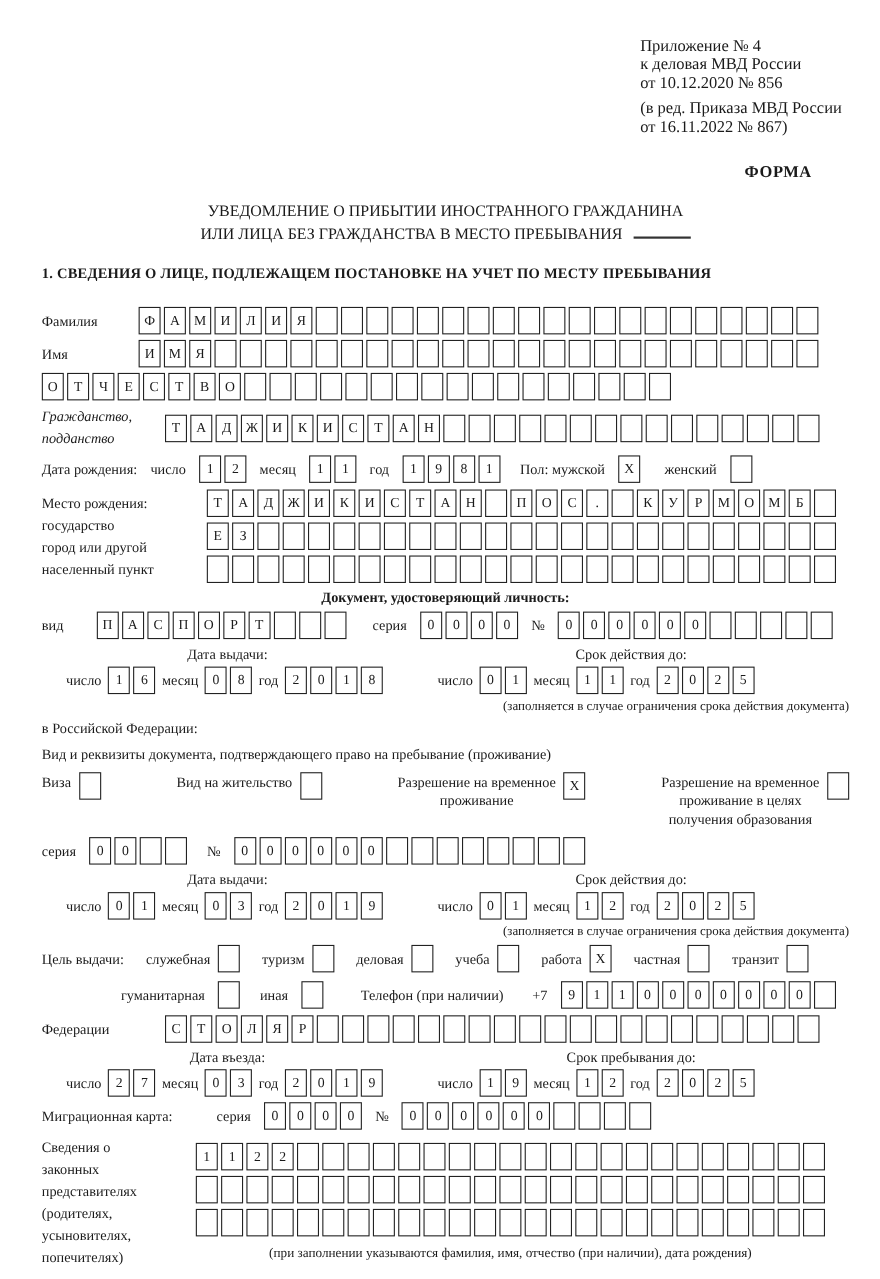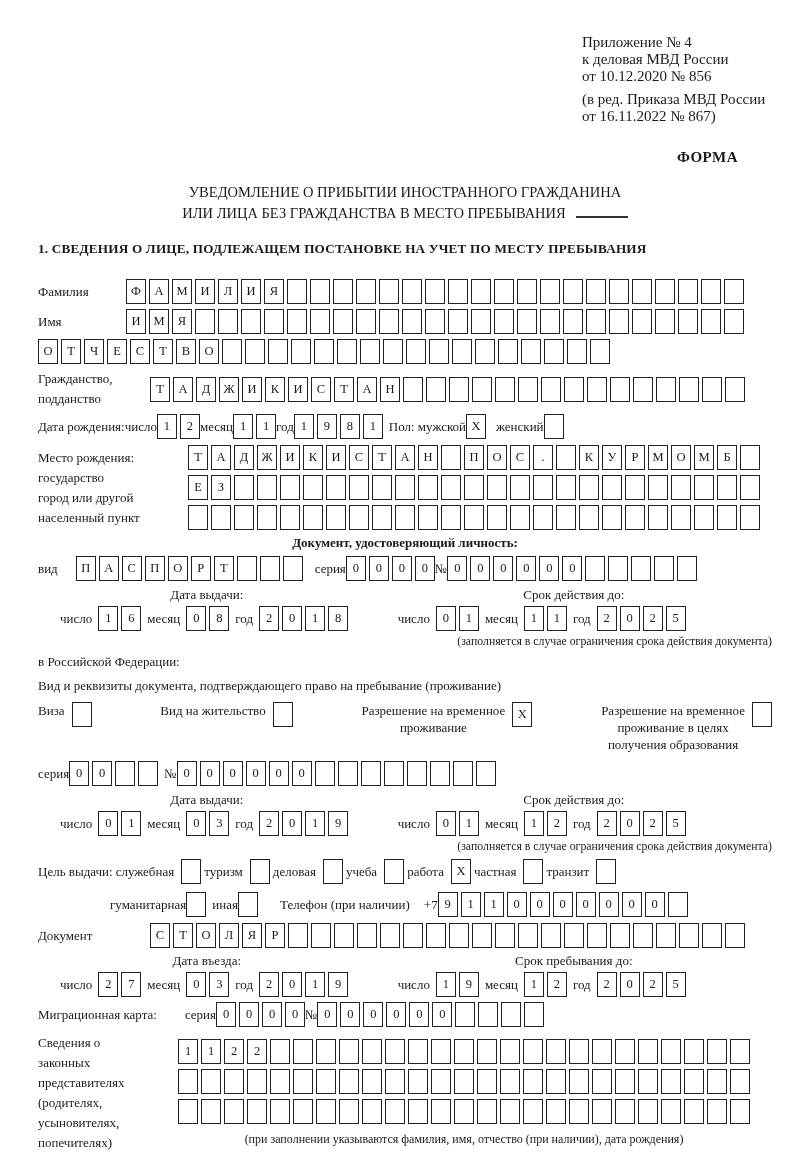--- a/index.html
+++ b/index.html
@@ -21,28 +21,28 @@
   .boxrow-label{flex:none;font-size:13px;line-height:20px;white-space:pre-line}
   .boxrow-lines{display:flex;flex-direction:column;gap:5px}
   .cells{display:inline-flex;gap:3px;flex:none}
   .cell{
     flex:none;width:20px;height:25px;border:1.5px solid #222;background:#fff;
     display:inline-flex;align-items:center;justify-content:center;
     font-size:12.5px;line-height:1;
   }
   .footnote{font-size:12px;text-align:center;margin-top:3px}
 
-  .inline-row{display:flex;align-items:center;gap:0;font-size:13px;margin-bottom:6px;flex-wrap:nowrap}
+  .inline-row{display:flex;align-items:center;gap:12px;font-size:13px;margin-bottom:6px;flex-wrap:nowrap}
   .itext{white-space:nowrap}
 
   .center-heading{text-align:center;font-weight:bold;font-size:13px;margin:1px 0 5px 0}
   .para{font-size:13px;margin-bottom:4px}
   .para-line{margin-bottom:8px}
 
-  .checks-row{display:flex;align-items:center;gap:3px;font-size:13px;margin-bottom:8px}
+  .checks-row{display:flex;align-items:center;gap:20px;font-size:13px;margin-bottom:8px}
   .checks-row.top{align-items:flex-start;justify-content:space-between}
   .check-item{display:inline-flex;gap:7px}
   .checks-row.top .check-item{align-items:flex-start}
   .check-label{white-space:pre-line;line-height:17px}
   .check-label.center{text-align:center}
   .checks-row:not(.top) .check-label{line-height:25px}
 
   .dates-wrap{margin-bottom:5px;font-size:13px}
   .dates{display:flex;width:100%}
   .dates-col.left{width:46%}
@@ -167,21 +167,21 @@
           <span class="cell"></span>
           <span class="cell"></span>
           <span class="cell"></span>
           <span class="cell"></span>
           <span class="cell"></span>
           <span class="cell"></span>
         </span>
       </div>
     </div>
     <div class="boxrow">
-      <div class="boxrow-label" style="width: 112px;">Гражданство,
+      <div class="boxrow-label" style="width: 112px; font-style: italic;">Гражданство,
 подданство</div>
       <div class="boxrow-lines">
         <span class="cells">
           <span class="cell">Т</span>
           <span class="cell">А</span>
           <span class="cell">Д</span>
           <span class="cell">Ж</span>
           <span class="cell">И</span>
           <span class="cell">К</span>
           <span class="cell">И</span>
@@ -552,21 +552,21 @@
         <span class="cell">0</span>
         <span class="cell">0</span>
         <span class="cell">0</span>
         <span class="cell">0</span>
         <span class="cell">0</span>
         <span class="cell">0</span>
         <span class="cell"></span>
       </span>
     </div>
     <div class="boxrow">
-      <div class="boxrow-label" style="width: 112px;">Документ</div>
+      <div class="boxrow-label" style="width: 112px;">Федерации</div>
       <div class="boxrow-lines">
         <span class="cells">
           <span class="cell">С</span>
           <span class="cell">Т</span>
           <span class="cell">О</span>
           <span class="cell">Л</span>
           <span class="cell">Я</span>
           <span class="cell">Р</span>
           <span class="cell"></span>
           <span class="cell"></span>

